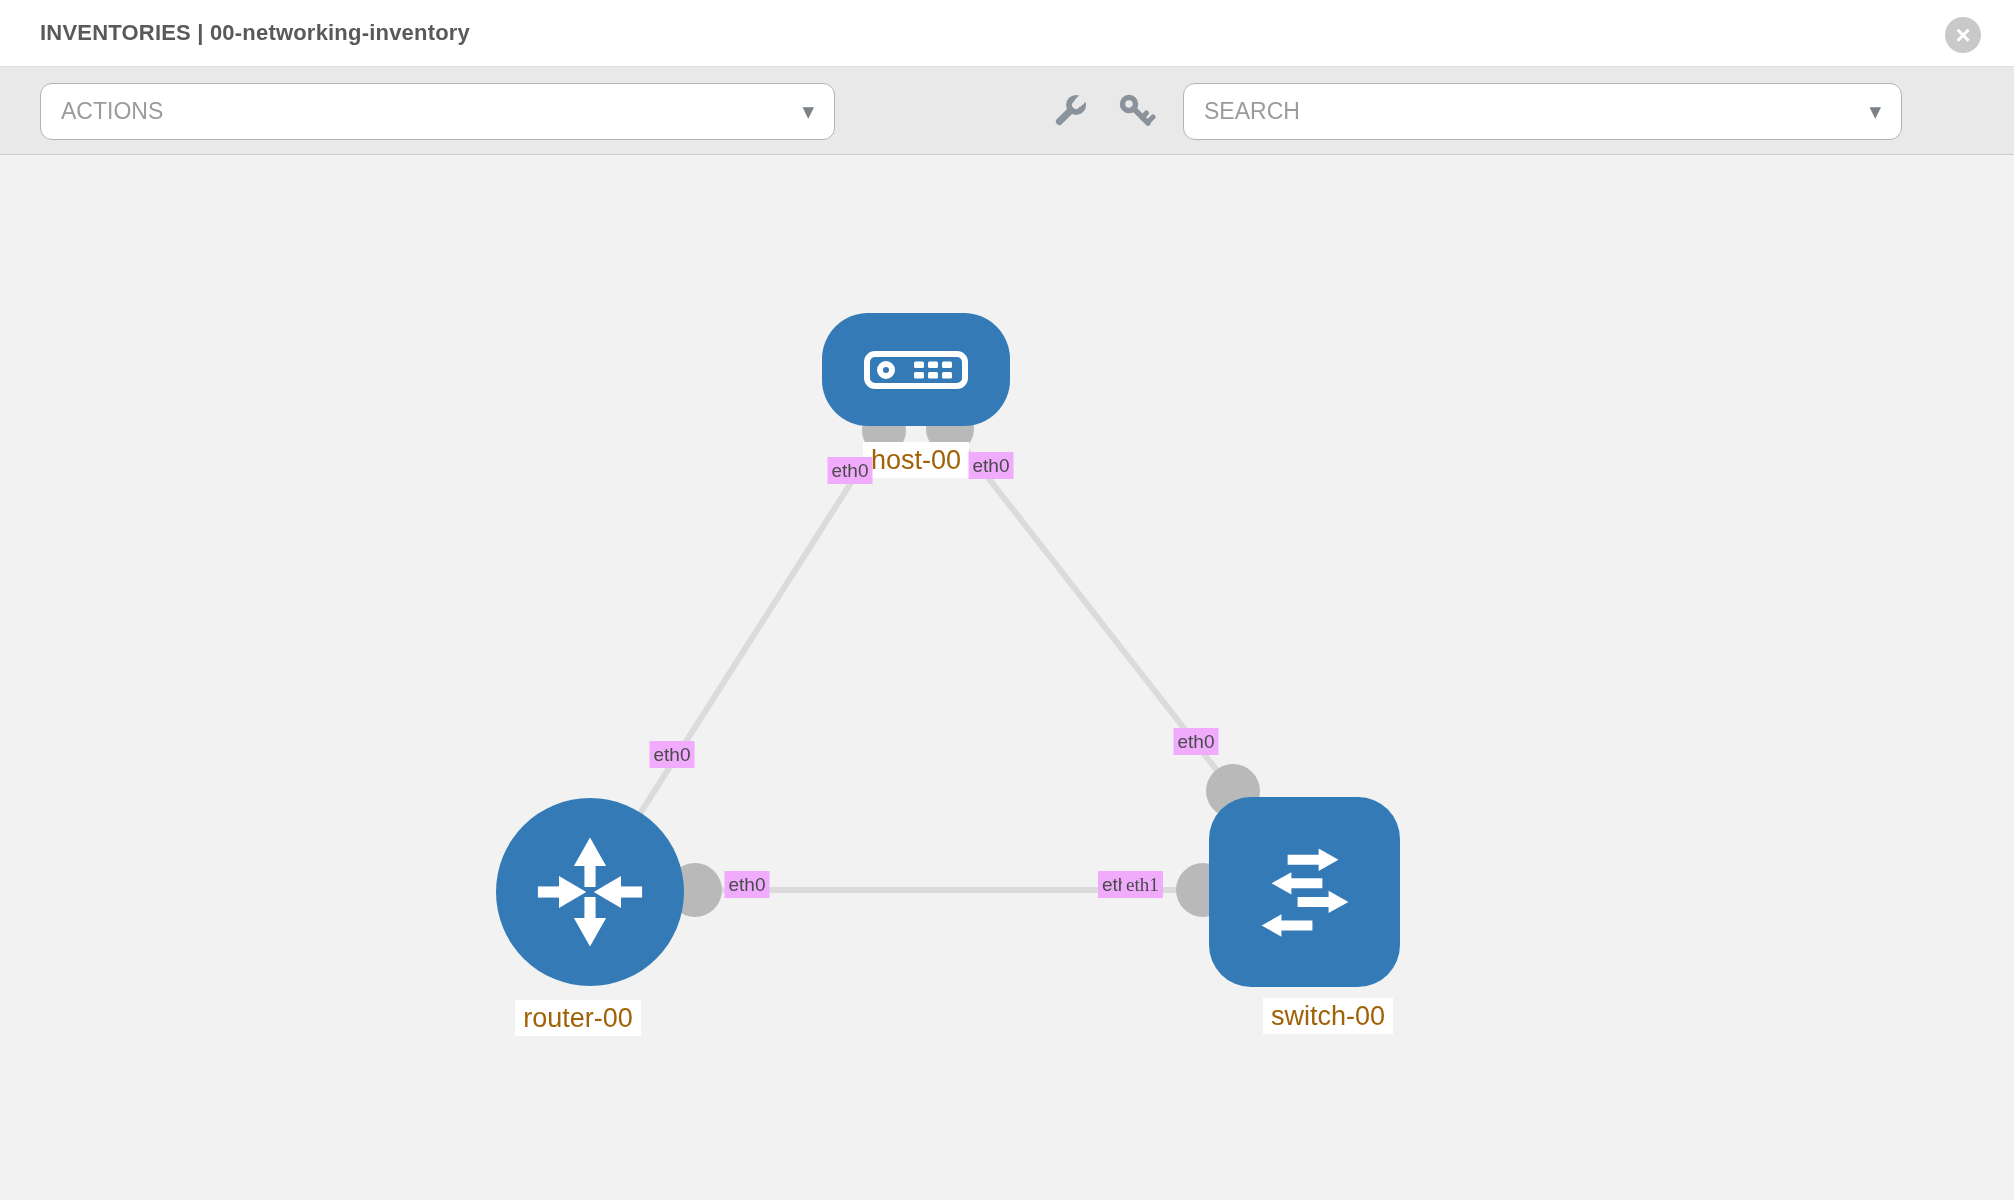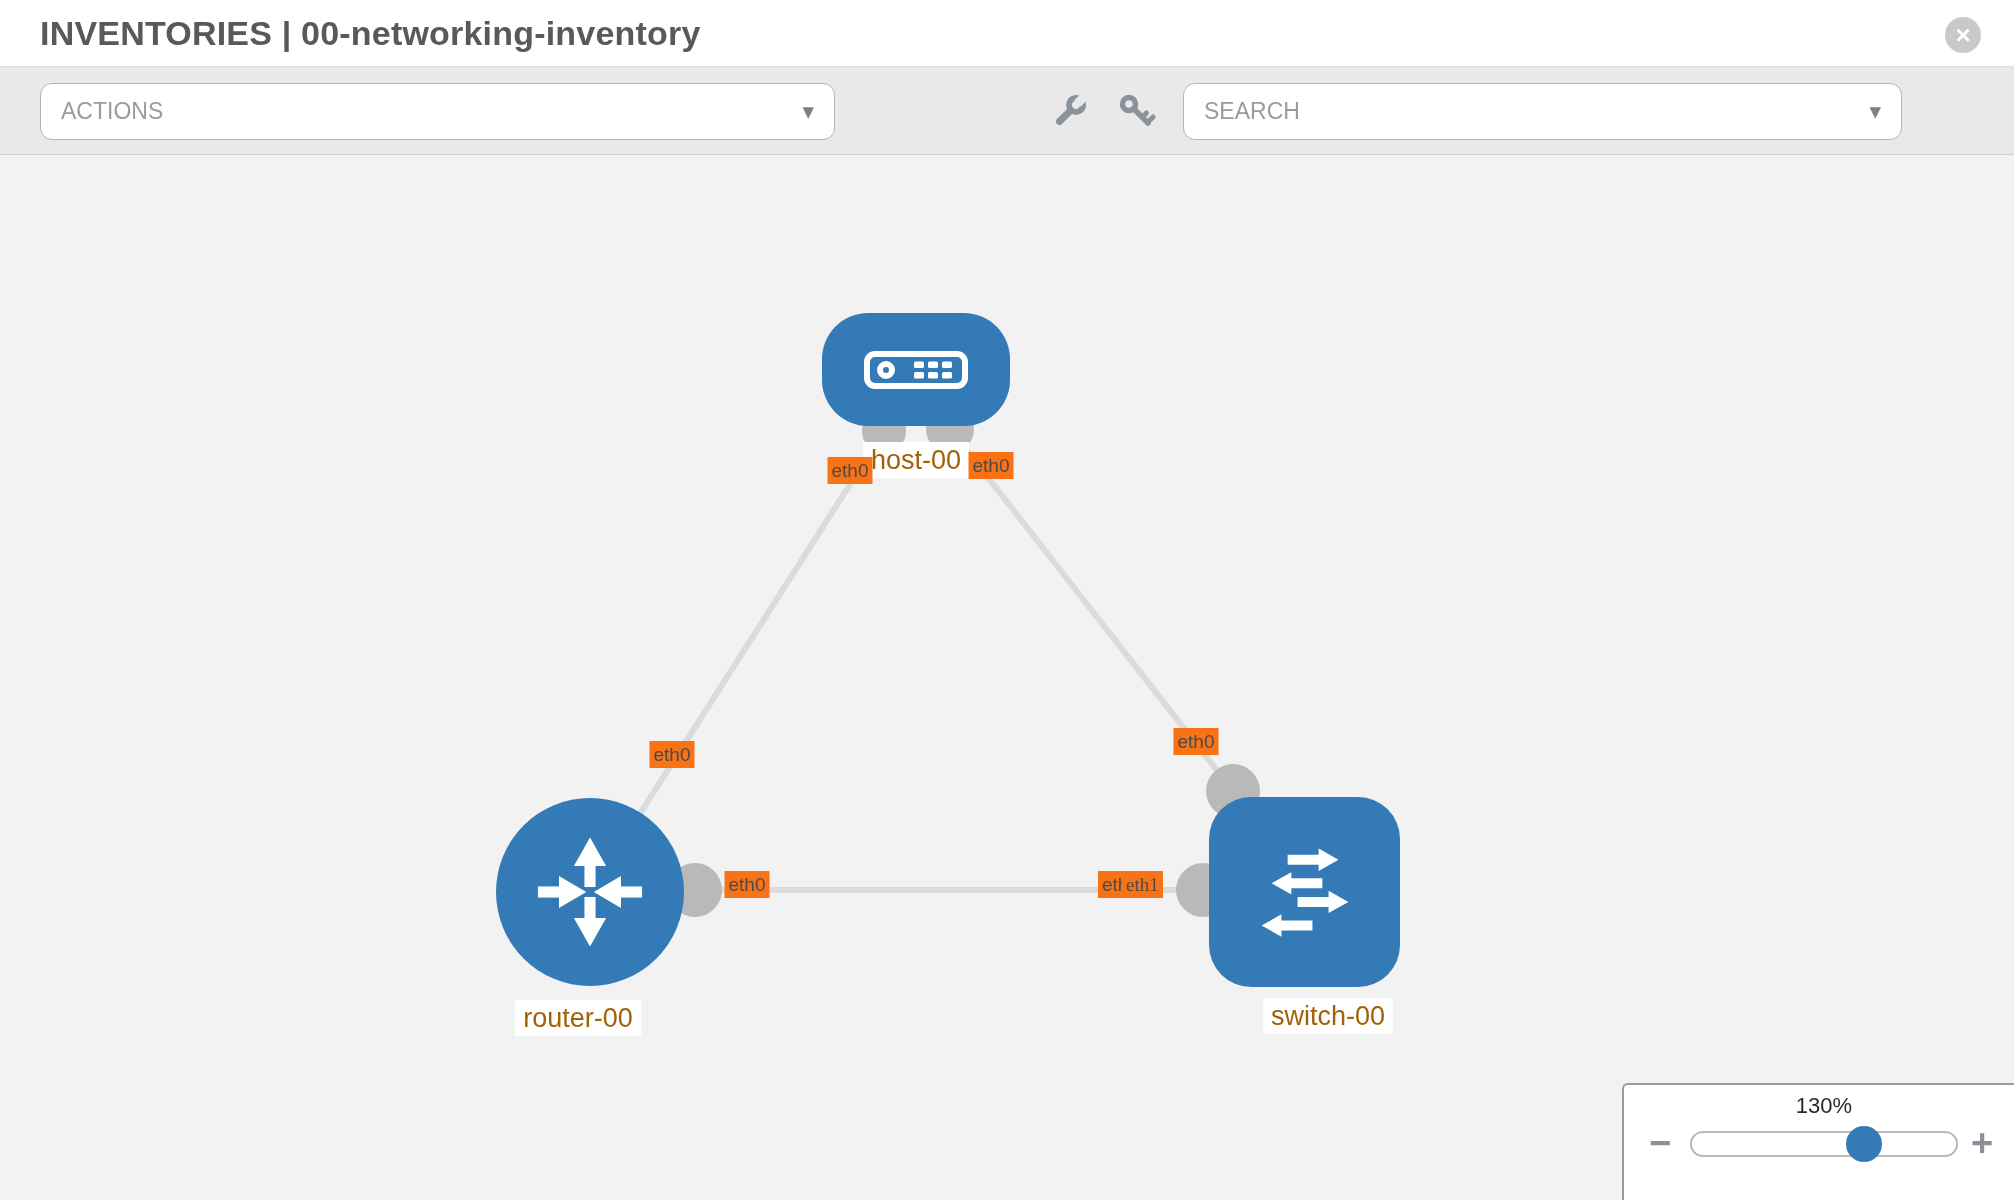--- a/index.html
+++ b/index.html
@@ -4,21 +4,21 @@
 <style>
   html,body{margin:0;padding:0;}
   body{
     width:2014px;height:1200px;position:relative;overflow:hidden;
     background:#ffffff;font-family:"Liberation Sans","DejaVu Sans",sans-serif;
   }
   
   .header{position:absolute;top:0;left:0;right:0;height:66px;background:#ffffff;}
   .page-title{
     position:absolute;left:40px;top:0;height:66px;line-height:66px;
-    font-size:34px;font-weight:700;color:#595959;letter-spacing:.2px;
+    font-size:22px;font-weight:700;color:#595959;letter-spacing:.2px;
   }
   .close-btn{
     position:absolute;left:1945px;top:17px;width:36px;height:36px;border-radius:50%;
     background:#c9c9c9;color:#ffffff;display:flex;align-items:center;justify-content:center;
     font-size:26px;font-weight:700;cursor:pointer;line-height:1;
   }
   
   .toolbar{
     position:absolute;top:66px;left:0;right:0;height:89px;background:#e9e9e9;
     border-top:1px solid #dedede;border-bottom:1px solid #cfcfcf;box-sizing:border-box;
@@ -39,21 +39,21 @@
     cursor:pointer;
   }
   .node-host{left:822px;top:158px;width:188px;height:113px;border-radius:46px;}
   .node-router{left:496px;top:643px;width:188px;height:188px;border-radius:50%;}
   .node-switch{left:1209px;top:642px;width:191px;height:190px;border-radius:42px;}
   .node-label{
     position:absolute;transform:translateX(-50%);background:#ffffff;color:#a16207;
     font-size:27px;line-height:36px;padding:0 8px;white-space:nowrap;
   }
   .iface-label{
-    position:absolute;background:#f97316;color:#4a4a4a;
+    position:absolute;background:#f0abfc;color:#4a4a4a;
     font-size:19px;line-height:27px;padding:0 4px;white-space:nowrap;
   }
   .iface-center{transform:translateX(-50%);}
   .iface-clip{overflow:hidden;width:26px;padding-right:0;}
   
   .zoom-panel{
     position:absolute;right:0;bottom:0;width:392px;height:117px;background:#ffffff;
     border-top:2px solid #9a9a9a;border-left:2px solid #9a9a9a;border-top-left-radius:6px;
     box-sizing:border-box;
   }
@@ -181,25 +181,14 @@
   <span class="node-label" style="left:1300px;top:843px;margin-left:28px;">switch-00</span>
 
   <span class="iface-label iface-center" style="left:850px;top:302px;">eth0</span>
   <span class="iface-label iface-center" style="left:991px;top:297px;">eth0</span>
   <span class="iface-label iface-center" style="left:672px;top:586px;">eth0</span>
   <span class="iface-label iface-center" style="left:1196px;top:573px;">eth0</span>
   <span class="iface-label iface-center" style="left:747px;top:716px;">eth0</span>
   <span class="iface-label iface-clip" style="left:1098px;top:716px;">eth0</span>
   <span class="iface-label" style="left:1122px;top:716px;font-family:Liberation Serif, serif;">eth1</span>
 
-  <div class="zoom-panel">
-    <div class="zoom-value">130%</div>
-    <div class="zoom-minus">
-      <span>−</span>
-    </div>
-    <div class="zoom-track"></div>
-    <div class="zoom-thumb"></div>
-    <div class="zoom-plus">
-      <span>+</span>
-    </div>
-  </div>
 
 </div>
 
 </body></html>

